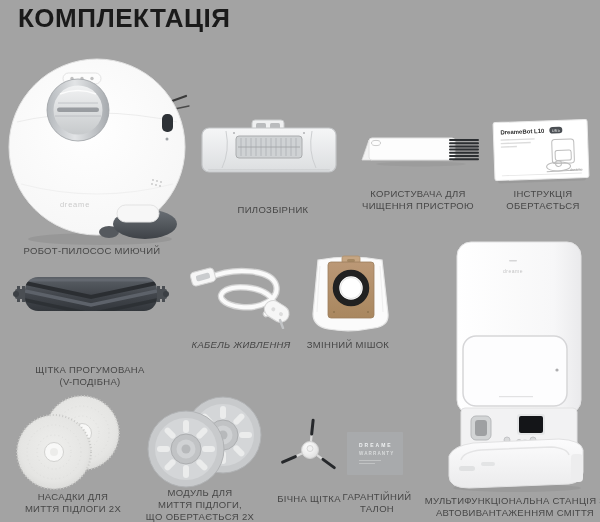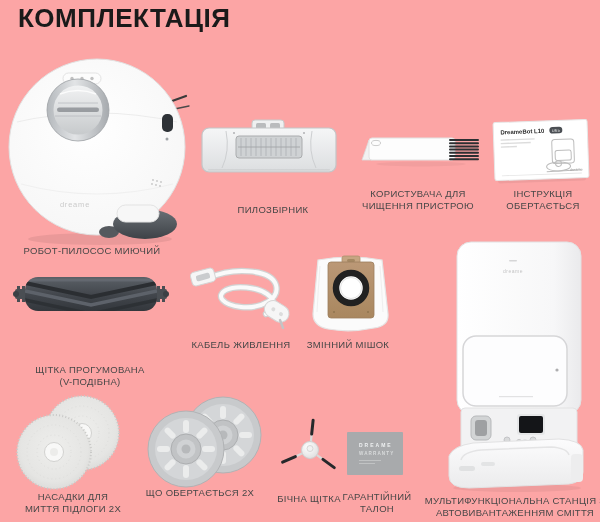--- a/index.html
+++ b/index.html
@@ -1,16 +1,16 @@
 <!DOCTYPE html>
 <html><head>
 <meta charset="utf-8">
 <style>
   html,body{margin:0;padding:0;background:#fff;}
-  #canvas{position:relative;width:600px;height:522px;background:#fca5a5;overflow:hidden;
+  #canvas{position:relative;width:600px;height:522px;background:#a3a3a3;overflow:hidden;
           font-family:"Liberation Sans",sans-serif;}
   .title{position:absolute;left:18px;top:3px;font-size:26px;font-weight:800;
          letter-spacing:.5px;color:#1a1a1a;}
   .fig{position:absolute;}
   .label{position:absolute;transform:translateX(-50%);text-align:center;white-space:nowrap;
          font-size:9.5px;line-height:12px;color:#474747;letter-spacing:.3px;}
   .label span{display:block;}
 </style>
 </head>
 <body>
@@ -219,21 +219,21 @@
         <rect x="11" y="11" width="14" height="6" rx="2" fill="#caccce"></rect>
       </g>
       <g transform="rotate(32 92 48)">
         <rect x="79" y="40" width="26" height="17" rx="8.5" fill="#f6f6f6" stroke="#d6d6d6"></rect>
         <circle cx="88" cy="48.5" r="2" fill="#dcdcdc"></circle>
           <circle cx="97" cy="48.5" r="2" fill="#dcdcdc"></circle>
       </g>
       <line x1="95" y1="57" x2="98" y2="65" stroke="#c2c4c6" stroke-width="2.4" stroke-linecap="round"></line>
     </svg>
   </div>
-  <div class="label" style="left:241px;top:339px;">
+  <div class="label" style="left:241px;top:339px;font-style:italic;">
     <span>КАБЕЛЬ ЖИВЛЕННЯ</span>
   </div>
 
   <div class="fig" style="left:308px;top:252px;">
     <svg width="84" height="82" viewBox="0 0 84 82">
       <defs>
         <linearGradient id="db-p" x1="0" y1="0" x2="0" y2="1">
           <stop offset="0%" stop-color="#bb9876"></stop>
             <stop offset="100%" stop-color="#a9875f"></stop>
         </linearGradient>
@@ -341,20 +341,22 @@
           <circle r="15" fill="#c1c3c5" stroke="#adafb1"></circle>
           <circle r="9.5" fill="#d0d2d4"></circle>
           <circle r="4.5" fill="#b7b9bb"></circle>
         </g>
       </defs>
       <use href="#mm-disc" transform="translate(77,39)"></use>
       <use href="#mm-disc" transform="translate(40,53)"></use>
     </svg>
   </div>
   <div class="label" style="left:200px;top:487px;">
+    <span>МОДУЛЬ ДЛЯ</span>
+      <span>МИТТЯ ПІДЛОГИ,</span>
       <span>ЩО ОБЕРТАЄТЬСЯ 2X</span>
   </div>
 
   <div class="fig" style="left:279px;top:418px;">
     <svg width="64" height="70" viewBox="0 0 64 70">
       <defs>
         <radialGradient id="sb-h" cx="40%" cy="35%" r="75%">
           <stop offset="0%" stop-color="#ffffff"></stop>
             <stop offset="100%" stop-color="#dcdcdc"></stop>
         </radialGradient>

